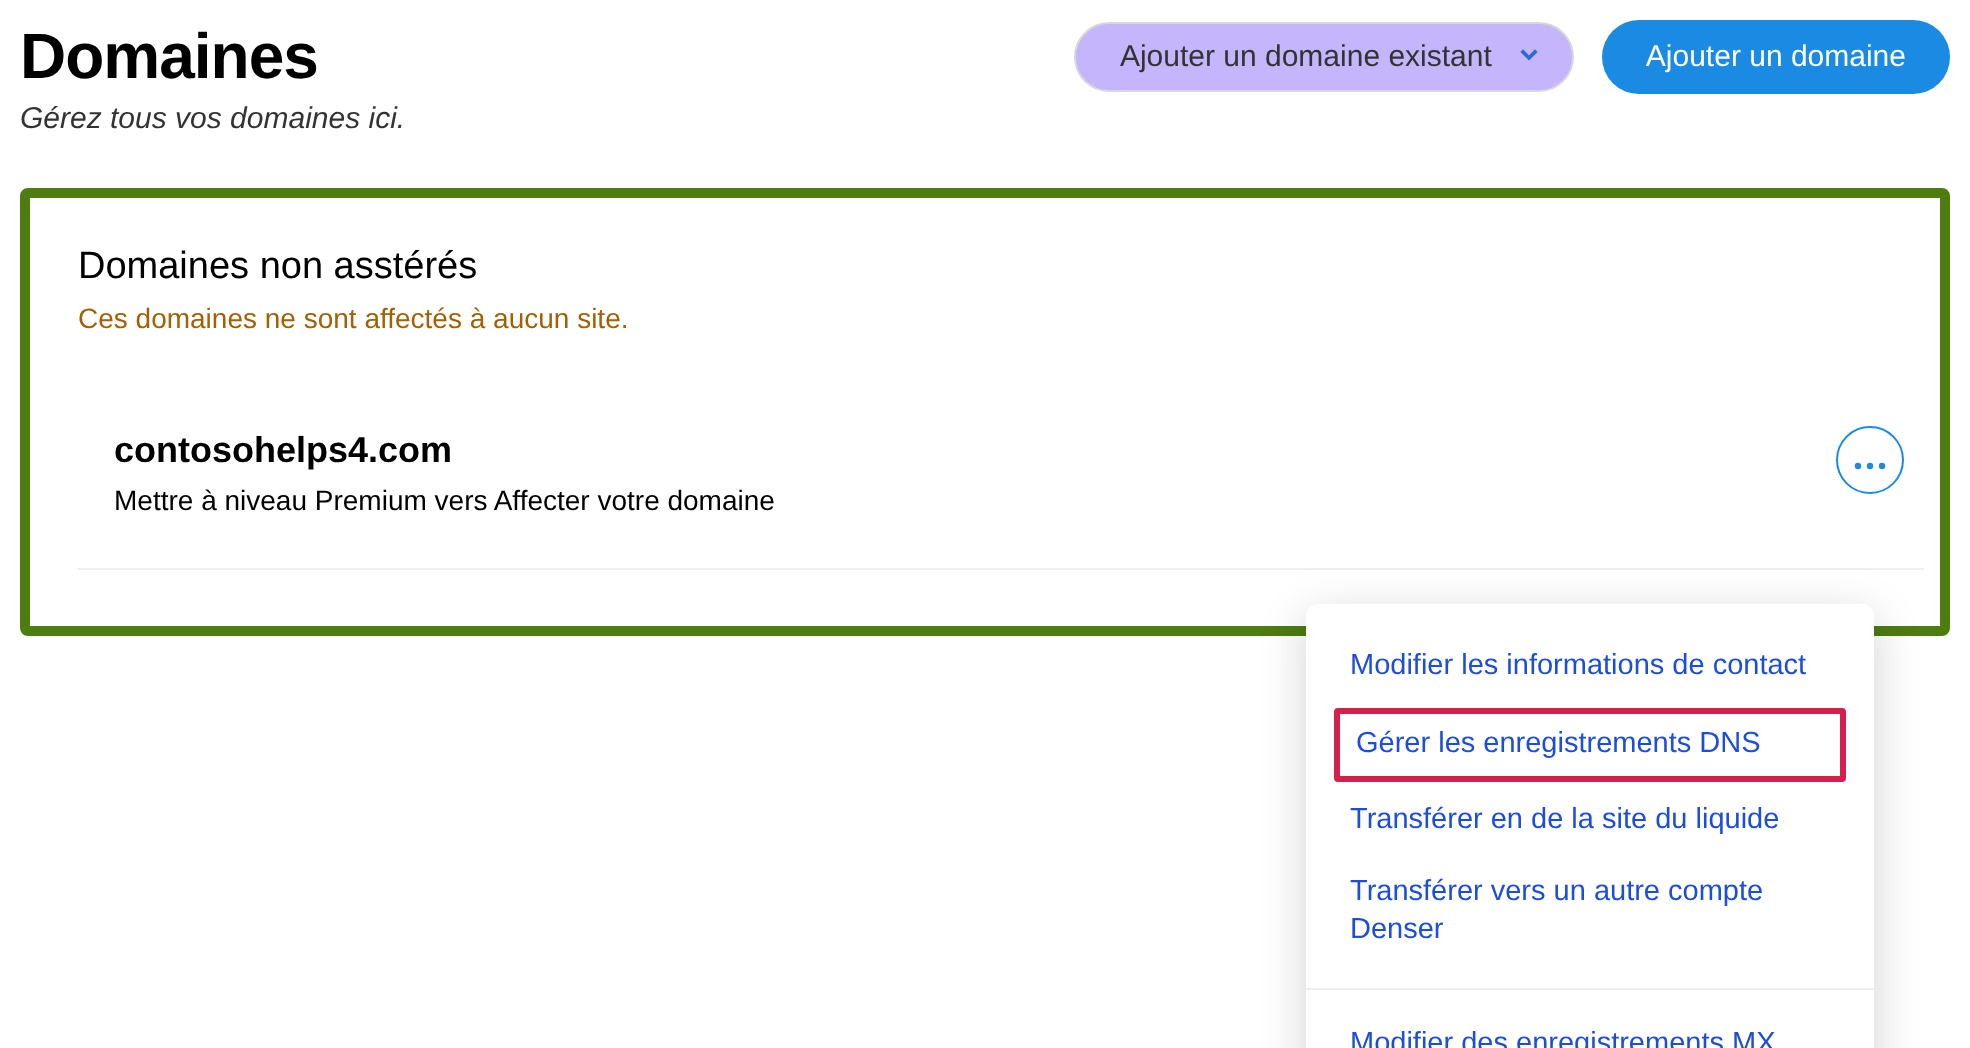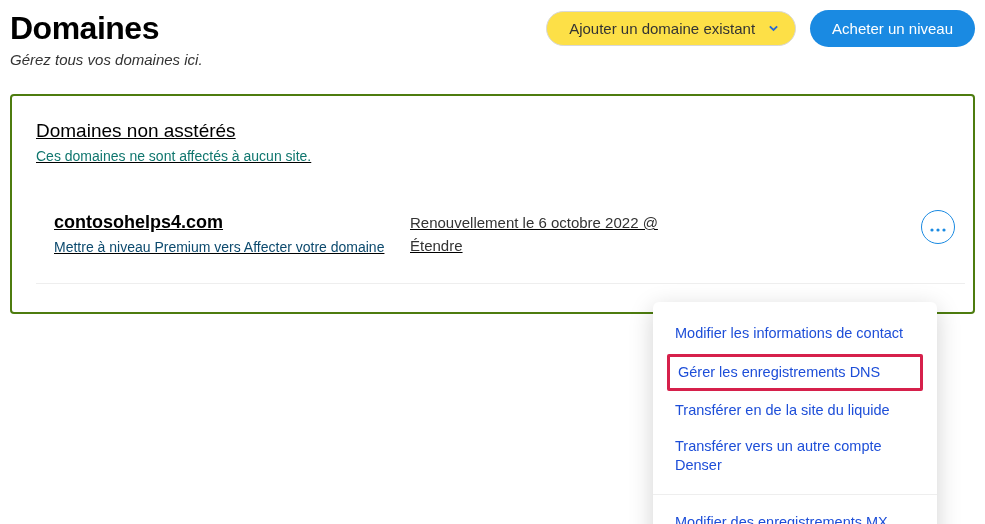--- a/index.html
+++ b/index.html
@@ -4,39 +4,39 @@
   <style>
     * { margin: 0; padding: 0; box-sizing: border-box; font-family: -apple-system, BlinkMacSystemFont, "Segoe UI", Helvetica, Arial, sans-serif; }
     body { background: #ffffff; width: 985px; height: 524px; overflow: hidden; color: #000; }
 
     .page { padding: 10px 10px 0 10px; }
 
     .header-row { display: flex; justify-content: space-between; align-items: flex-start; margin-bottom: 4px; }
     .page-title { font-size: 32px; font-weight: 700; letter-spacing: -0.5px; }
     .header-actions { display: flex; gap: 14px; align-items: center; }
 
-    .btn-dropdown { background: #fde047; border: 1px solid #d8d8d8; border-radius: 999px; padding: 8px 40px 8px 22px; font-size: 15px; color: #333; position: relative; cursor: pointer; }
+    .btn-dropdown { background: #c4b5fd; border: 1px solid #d8d8d8; border-radius: 999px; padding: 8px 40px 8px 22px; font-size: 15px; color: #333; position: relative; cursor: pointer; }
     .btn-dropdown .chev { position: absolute; right: 16px; top: 50%; transform: translateY(-55%); }
     .btn-dropdown .chev svg { width: 11px; height: 11px; stroke: #2b6bd1; stroke-width: 2; fill: none; }
 
     .btn-primary { background: #1a8ae2; color: #fff; border: none; border-radius: 999px; padding: 10px 22px; font-size: 15px; cursor: pointer; }
 
     .subtitle { font-size: 15px; color: #333; margin-bottom: 26px; font-style: italic; }
 
-    .card { border: 2px solid #4d7c0f; border-radius: 4px; padding: 24px 8px 28px 24px; background: #fff; text-decoration: underline; }
+    .card { border: 5px solid #4d7c0f; border-radius: 4px; padding: 24px 8px 28px 24px; background: #fff; }
     .section-title { font-size: 19px; font-weight: 400; margin-bottom: 6px; color: #000; }
-    .section-sub { font-size: 14px; color: #0f766e; margin-bottom: 4px; }
+    .section-sub { font-size: 14px; color: #a16207; margin-bottom: 4px; }
 
     .table-head { display: flex; background: #f3f3f3; border-radius: 2px; padding: 10px 18px; font-size: 14px; color: #333; margin-bottom: 18px; }
     .col-name { flex: 0 0 356px; }
     .col-details { flex: 1; }
 
     .row { display: flex; align-items: flex-start; padding: 8px 18px 26px 18px; border-bottom: 1px solid #eee; position: relative; margin-top: 40px; }
     .domain-name { font-size: 18px; font-weight: 700; margin-bottom: 6px; }
-    .domain-sub { font-size: 14px; color: #0c4a6e; }
+    .domain-sub { font-size: 14px; color: #000000; }
     .details-txt { font-size: 15px; color: #333; line-height: 1.5; }
 
     .more-btn { position: absolute; right: 10px; top: 6px; width: 34px; height: 34px; border: 1px solid #1a8ae2; border-radius: 50%; background: #fff; display: flex; align-items: center; justify-content: center; cursor: pointer; }
     .more-btn svg { width: 16px; height: 4px; }
     .more-btn circle { fill: #1a8ae2; }
 
     .menu { position: absolute; right: 48px; top: 302px; width: 284px; background: #fff; border-radius: 6px; box-shadow: 0 6px 24px rgba(0,0,0,0.18); padding: 14px 0; z-index: 10; }
     .menu-item { padding: 8px 22px; font-size: 14.5px; color: #1d4ed8; cursor: pointer; line-height: 1.35; }
     .menu-item.highlight { margin: 2px 14px; padding: 6px 8px; border: 3px solid #d6204b; border-radius: 2px; }
     .menu-sep { height: 1px; background: #eee; margin: 10px 0; }
@@ -49,40 +49,34 @@
     <h1 class="page-title">Domaines</h1>
     <div class="header-actions">
       <button class="btn-dropdown">
         <span>Ajouter un domaine existant</span>
         <span class="chev">
           <svg viewBox="0 0 12 12">
               <polyline points="2,4 6,8 10,4"></polyline>
             </svg>
         </span>
       </button>
-      <button class="btn-primary">Acheter un niveau</button>
+      <button class="btn-primary">Ajouter un domaine</button>
     </div>
   </div>
   <p class="subtitle">Gérez tous vos domaines ici.</p>
 
   <div class="card">
     <h2 class="section-title">Domaines non asstérés</h2>
     <p class="section-sub">Ces domaines ne sont affectés à aucun site.</p>
 
 
     <div class="row">
       <div class="col-name">
         <div class="domain-name">contosohelps4.com</div>
         <div class="domain-sub">Mettre à niveau Premium vers Affecter votre domaine</div>
-      </div>
-      <div class="col-details">
-        <div class="details-txt">
-          <span>Renouvellement le 6 octobre 2022 @</span><br>
-          <span>Étendre</span>
-        </div>
       </div>
       <button class="more-btn">
         <span>
           <svg viewBox="0 0 16 4">
               <circle cx="2" cy="2" r="1.6"></circle>
               <circle cx="8" cy="2" r="1.6"></circle>
               <circle cx="14" cy="2" r="1.6"></circle>
             </svg>
         </span>
       </button>

